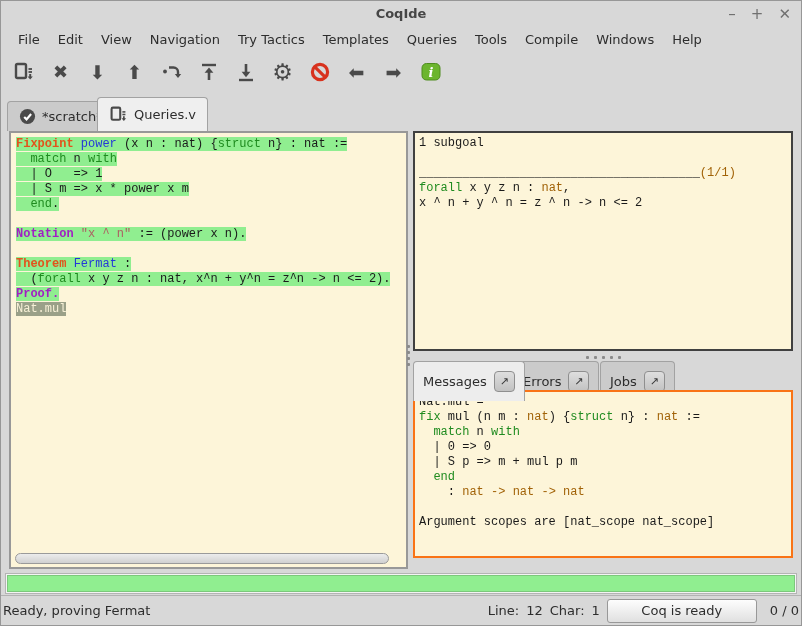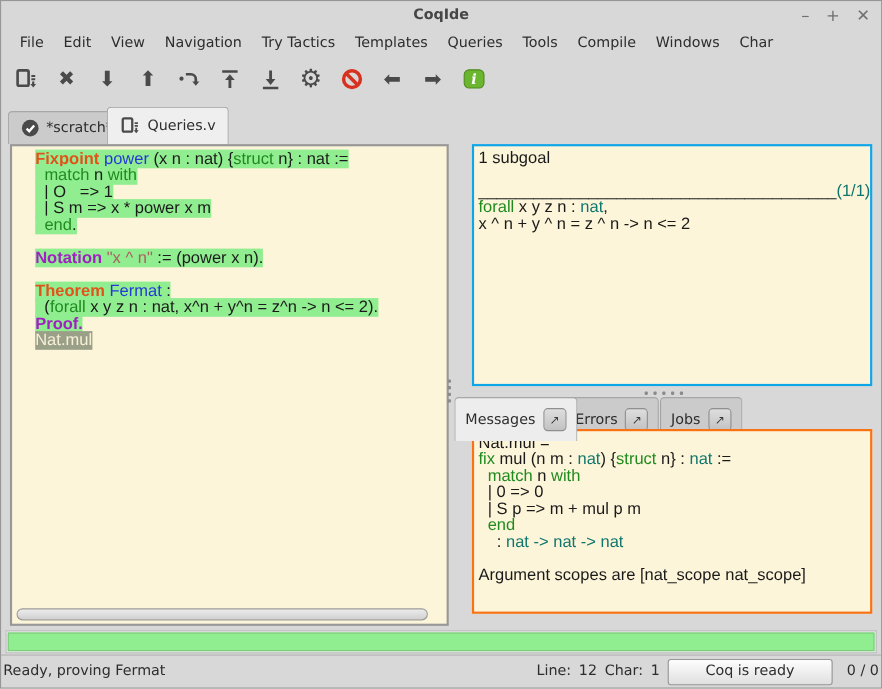--- a/index.html
+++ b/index.html
@@ -23,35 +23,35 @@
   .tool-btn { width:33px; height:33px; display:flex; align-items:center; justify-content:center; color:#4a4a4a; }
   .tool-glyph { font-size:19px; line-height:1; }
   .tool-glyph.gear { font-size:23px; }
   .tool-glyph.xmark { font-size:18px; font-weight:bold; }
   
   .tabbar { position:absolute; top:92px; left:0; right:0; height:38px; }
   .doc-tab { position:absolute; bottom:0; height:30px; display:flex; align-items:center; gap:6px; padding:0 11px;
     border:1px solid #a2a2a2; border-bottom:none; border-radius:4px 4px 0 0; background:#cbcbcb; }
   .doc-tab.active { height:34px; background:#efefef; z-index:2; }
   
-  .codefont { font-family:Liberation Sans, sans-serif; font-size:15px; line-height:15px; white-space:pre; color:#1a1a1a;margin-left:16px; }
+  .codefont { font-family:Liberation Mono, monospace; font-size:12px; line-height:15px; white-space:pre; color:#1a1a1a; }
   .editor-pane { position:absolute; left:8px; top:130px; width:399px; height:438px; background:#fdf5d9; border:2px solid #989898; }
   .editor-text { position:absolute; left:2px; right:2px; top:2px; bottom:17px; overflow:hidden; padding:2px 0 0 3px; }
   .hscrollbar { position:absolute; left:4px; right:17px; bottom:3px; height:11px; border:1px solid #9a9a9a; border-radius:6px; background:linear-gradient(#ececec,#d0d0d0); }
-  .goal-pane { position:absolute; left:412px; right:8px; top:130px; height:220px; background:#fdf5d9; border:2px solid #0ea5e9; padding:3px 0 0 4px; overflow:hidden; }
+  .goal-pane { position:absolute; left:412px; right:8px; top:130px; height:220px; background:#fdf5d9; border:2px solid #404040; padding:3px 0 0 4px; overflow:hidden; }
   .msg-pane { position:absolute; left:412px; right:8px; top:389px; height:168px; background:#fdf5d9; border:2px solid #f97316; padding:3px 0 0 4px; overflow:hidden; }
   .code-line { height:15px; }
   .hl-processed { background:#90ee90; }
   .hl-selected { background:#9aa088; }
   .hl-selected, .hl-selected span { color:#f7f0d7; }
   .tok-kw1 { color:#e2531c; font-weight:bold; }
   .tok-kw2 { color:#a21fc4; font-weight:bold; }
   .tok-kw3 { color:#1f8b1f; }
   .tok-ident { color:#2438d8; }
-  .tok-type { color:#0f766e; }
+  .tok-type { color:#a16207; }
   .tok-str { color:#ad5f62; }
   
   .h-splitter { position:absolute; left:412px; right:8px; top:350px; height:13px; display:flex; align-items:center; justify-content:center; gap:5px; }
   .h-splitter i, .v-splitter i { width:3px; height:3px; background:#8a8a8a; border-radius:1px; }
   .v-splitter { position:absolute; left:405px; top:342px; width:5px; height:24px; display:flex; flex-direction:column; align-items:center; justify-content:center; gap:3px; }
   
   .msg-tabbar { position:absolute; left:412px; right:8px; top:363px; height:37px; }
   .msg-tab { position:absolute; bottom:0; height:40px; display:flex; align-items:center; gap:7px; padding:0 9px;
     border:1px solid #a2a2a2; border-bottom:none; border-radius:4px 4px 0 0; background:#cbcbcb; }
   .msg-tab.active { height:40px; background:#ededed; z-index:2; }
@@ -85,21 +85,21 @@
     <span class="menu-item">File</span>
     <span class="menu-item">Edit</span>
     <span class="menu-item">View</span>
     <span class="menu-item">Navigation</span>
     <span class="menu-item">Try Tactics</span>
     <span class="menu-item">Templates</span>
     <span class="menu-item">Queries</span>
     <span class="menu-item">Tools</span>
     <span class="menu-item">Compile</span>
     <span class="menu-item">Windows</span>
-    <span class="menu-item">Char</span>
+    <span class="menu-item">Help</span>
   </div>
 
   <div class="toolbar">
     <span class="tool-btn">
       <svg width="22" height="22" viewBox="0 0 22 22">
         <rect x="3" y="3" width="10" height="14" rx="1.5" fill="none" stroke="#4a4a4a" stroke-width="2.4"></rect>
         <line x1="15.5" y1="8" x2="19" y2="8" stroke="#4a4a4a" stroke-width="1.8"></line>
         <line x1="15.5" y1="11" x2="19" y2="11" stroke="#4a4a4a" stroke-width="1.8"></line>
         <path d="M17.2 13 v3.2" stroke="#4a4a4a" stroke-width="2"></path>
         <polygon points="14.6,15.4 17.2,18.6 19.8,15.4" fill="#4a4a4a"></polygon>

